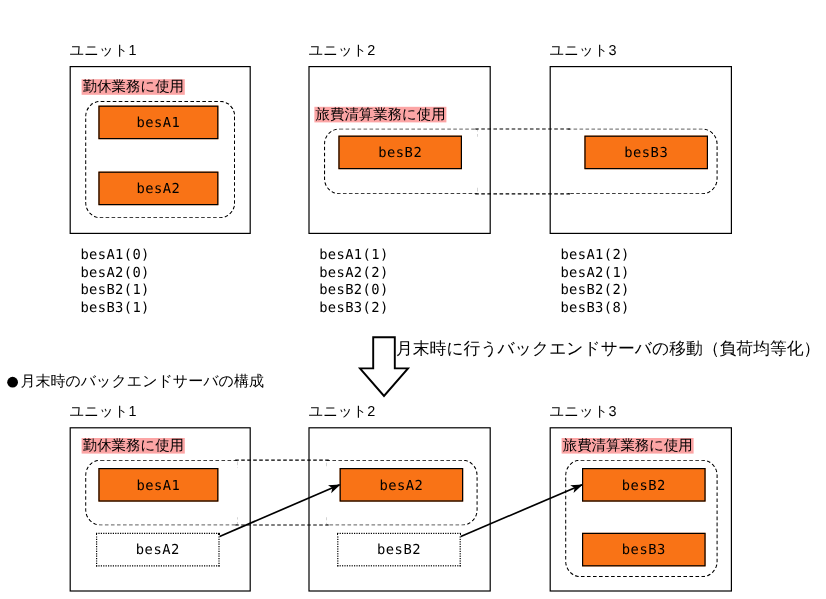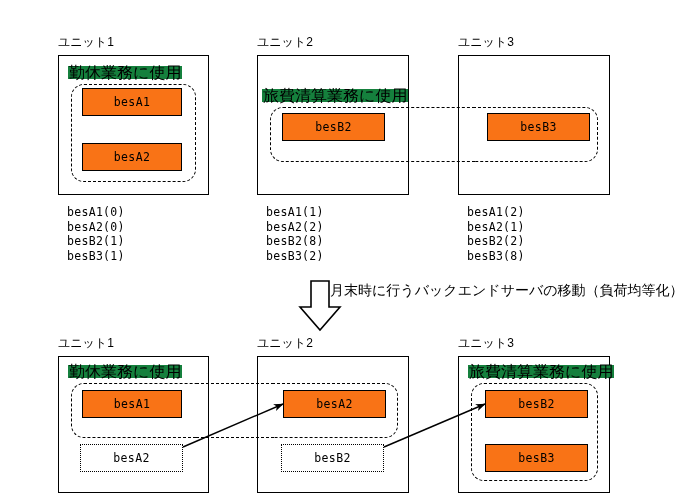--- a/index.html
+++ b/index.html
@@ -40,24 +40,24 @@
 
   
   .unit-box{
     border:1.6px solid #000;
     background:transparent;
     box-sizing:border-box;
   }
 
   
   .usage-label{
-    font-size:16px;
+    font-size:12px;
     line-height:13px;
     white-space:nowrap;
-    background:#15803d;
+    background:#fca5a5;
     padding:0 1px;
     z-index:6;
   }
 
   
   .server-box{
     border:1.5px solid #000;
     box-sizing:border-box;
     background:#f97316;
     display:flex;
@@ -161,29 +161,32 @@
   <div class="abs server-box" style="left:487px;top:113px;width:103px;height:28px;">
     <span class="server-label">besB3</span>
   </div>
 
   <div class="abs state-list" style="left:67px;top:205px;">besA1(0)
 besA2(0)
 besB2(1)
 besB3(1)</div>
   <div class="abs state-list" style="left:266px;top:205px;">besA1(1)
 besA2(2)
-besB2(8)
+besB2(0)
 besB3(2)</div>
   <div class="abs state-list" style="left:467px;top:205px;">besA1(2)
 besA2(1)
 besB2(2)
 besB3(8)</div>
 
   <div class="abs transition-caption" style="left:330px;top:283px;">月末時に行うバックエンドサーバの移動（負荷均等化）</div>
 
+  <div class="abs section-title" style="left:6px;top:311px;">
+    <span class="bullet-dot"></span><span>月末時のバックエンドサーバの構成</span>
+  </div>
 
   <div class="abs unit-label" style="left:58px;top:337px;">ユニット1</div>
   <div class="abs unit-label" style="left:257px;top:337px;">ユニット2</div>
   <div class="abs unit-label" style="left:458px;top:337px;">ユニット3</div>
 
   <div class="abs unit-box" style="left:58px;top:356px;width:151px;height:137px;"></div>
   <div class="abs unit-box" style="left:257px;top:356px;width:152px;height:137px;"></div>
   <div class="abs unit-box" style="left:458px;top:356px;width:152px;height:137px;"></div>
 
   <div class="abs group-region open-right" style="left:71px;top:383px;width:127px;height:55px;"></div>

